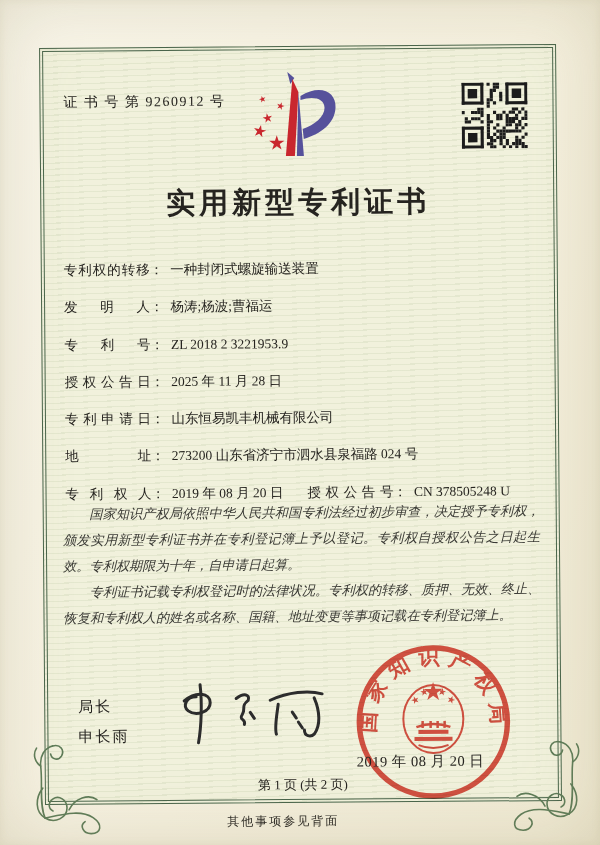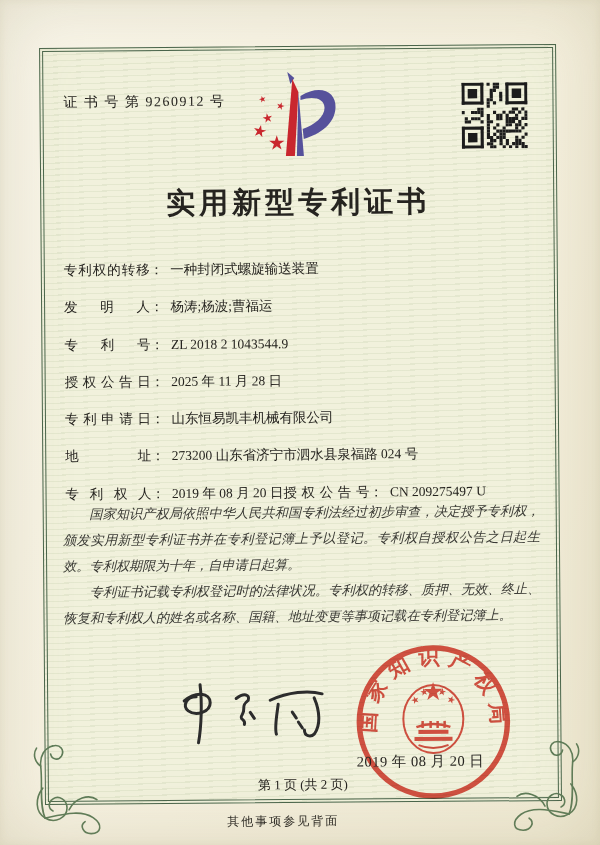--- a/index.html
+++ b/index.html
@@ -28,21 +28,21 @@
 
   .qr{position:absolute; left:464px; top:84px;}
 
   .title{position:absolute; left:0; right:0; top:183px; text-align:center;
     font-size:29px; font-weight:700; letter-spacing:4px;}
 
   .fields{position:absolute; left:65px; top:250px; font-size:13.5px;}
   .frow{height:37.3px; line-height:37.3px; white-space:nowrap;}
   .flabel{display:inline-block; width:86px; text-align:justify; text-align-last:justify; vertical-align:top;}
   .fcolon{margin-right:7px;}
-  .glabel2{}
+  .glabel2{margin-left:24px;}
 
   .body-text{position:absolute; left:62px; top:500px; width:477px;
     font-size:13.2px; line-height:26px; text-align:justify; color:var(--body_ink); font-style:italic;}
   .body-text p{margin:0; text-indent:2em;}
 
   .director{position:absolute; left:76px; top:690px; font-size:15px; line-height:30px; letter-spacing:2px;}
   .signature{position:absolute; left:168px; top:678px;}
   .signature path{stroke:#2c2c2c; stroke-width:3; fill:none; stroke-linecap:round;}
 
   .seal{position:absolute; left:346px; top:638px; opacity:.92; mix-blend-mode:multiply;}
@@ -224,41 +224,45 @@
     <div class="title">实用新型专利证书</div>
 
     <div class="fields">
       <div class="frow">
         <span class="flabel">专利权的转移</span><span class="fcolon">：</span><span class="fvalue">一种封闭式螺旋输送装置</span>
       </div>
       <div class="frow">
         <span class="flabel">发明人</span><span class="fcolon">：</span><span class="fvalue">杨涛;杨波;曹福运</span>
       </div>
       <div class="frow">
-        <span class="flabel">专利号</span><span class="fcolon">：</span><span class="fvalue">ZL 2018 2 1043544.9</span>
+        <span class="flabel">专利号</span><span class="fcolon">：</span><span class="fvalue">ZL 2018 2 3221953.9</span>
       </div>
       <div class="frow">
         <span class="flabel">授权公告日</span><span class="fcolon">：</span><span class="fvalue">2025 年 11 月 28 日</span>
       </div>
       <div class="frow">
         <span class="flabel">专利申请日</span><span class="fcolon">：</span><span class="fvalue">山东恒易凯丰机械有限公司</span>
       </div>
       <div class="frow">
         <span class="flabel">地址</span><span class="fcolon">：</span><span class="fvalue">273200 山东省济宁市泗水县泉福路 024 号</span>
       </div>
       <div class="frow">
-        <span class="flabel">专利权人</span><span class="fcolon">：</span><span class="fvalue">2019 年 08 月 20 日</span><span class="flabel glabel2">授权公告号</span><span class="fcolon">：</span><span class="fvalue">CN 209275497 U</span>
+        <span class="flabel">专利权人</span><span class="fcolon">：</span><span class="fvalue">2019 年 08 月 20 日</span><span class="flabel glabel2">授权公告号</span><span class="fcolon">：</span><span class="fvalue">CN 378505248 U</span>
       </div>
     </div>
 
     <div class="body-text">
       <p>国家知识产权局依照中华人民共和国专利法经过初步审查，决定授予专利权，颁发实用新型专利证书并在专利登记簿上予以登记。专利权自授权公告之日起生效。专利权期限为十年，自申请日起算。</p>
       <p>专利证书记载专利权登记时的法律状况。专利权的转移、质押、无效、终止、恢复和专利权人的姓名或名称、国籍、地址变更等事项记载在专利登记簿上。</p>
     </div>
 
+    <div class="director">
+      <div>局长</div>
+      <div>申长雨</div>
+    </div>
 
     <svg class="signature" width="180" height="75" viewBox="0 0 180 75">
       <path d="M14,22 C26,12 40,14 40,24 C40,33 26,38 18,32 C12,27 16,18 26,18"></path>
       <path d="M30,6 C32,24 31,48 28,64"></path>
       <path d="M66,20 C74,14 80,16 78,22 C70,28 76,30 72,36 C68,42 76,40 74,46"></path>
       <path d="M80,34 L84,40"></path>
       <path d="M100,22 C118,14 138,12 152,16"></path>
       <path d="M108,26 C106,40 104,50 106,56"></path>
       <path d="M144,20 C150,34 150,48 144,56 C140,60 134,58 134,52"></path>
       <path d="M122,34 L126,40"></path>

